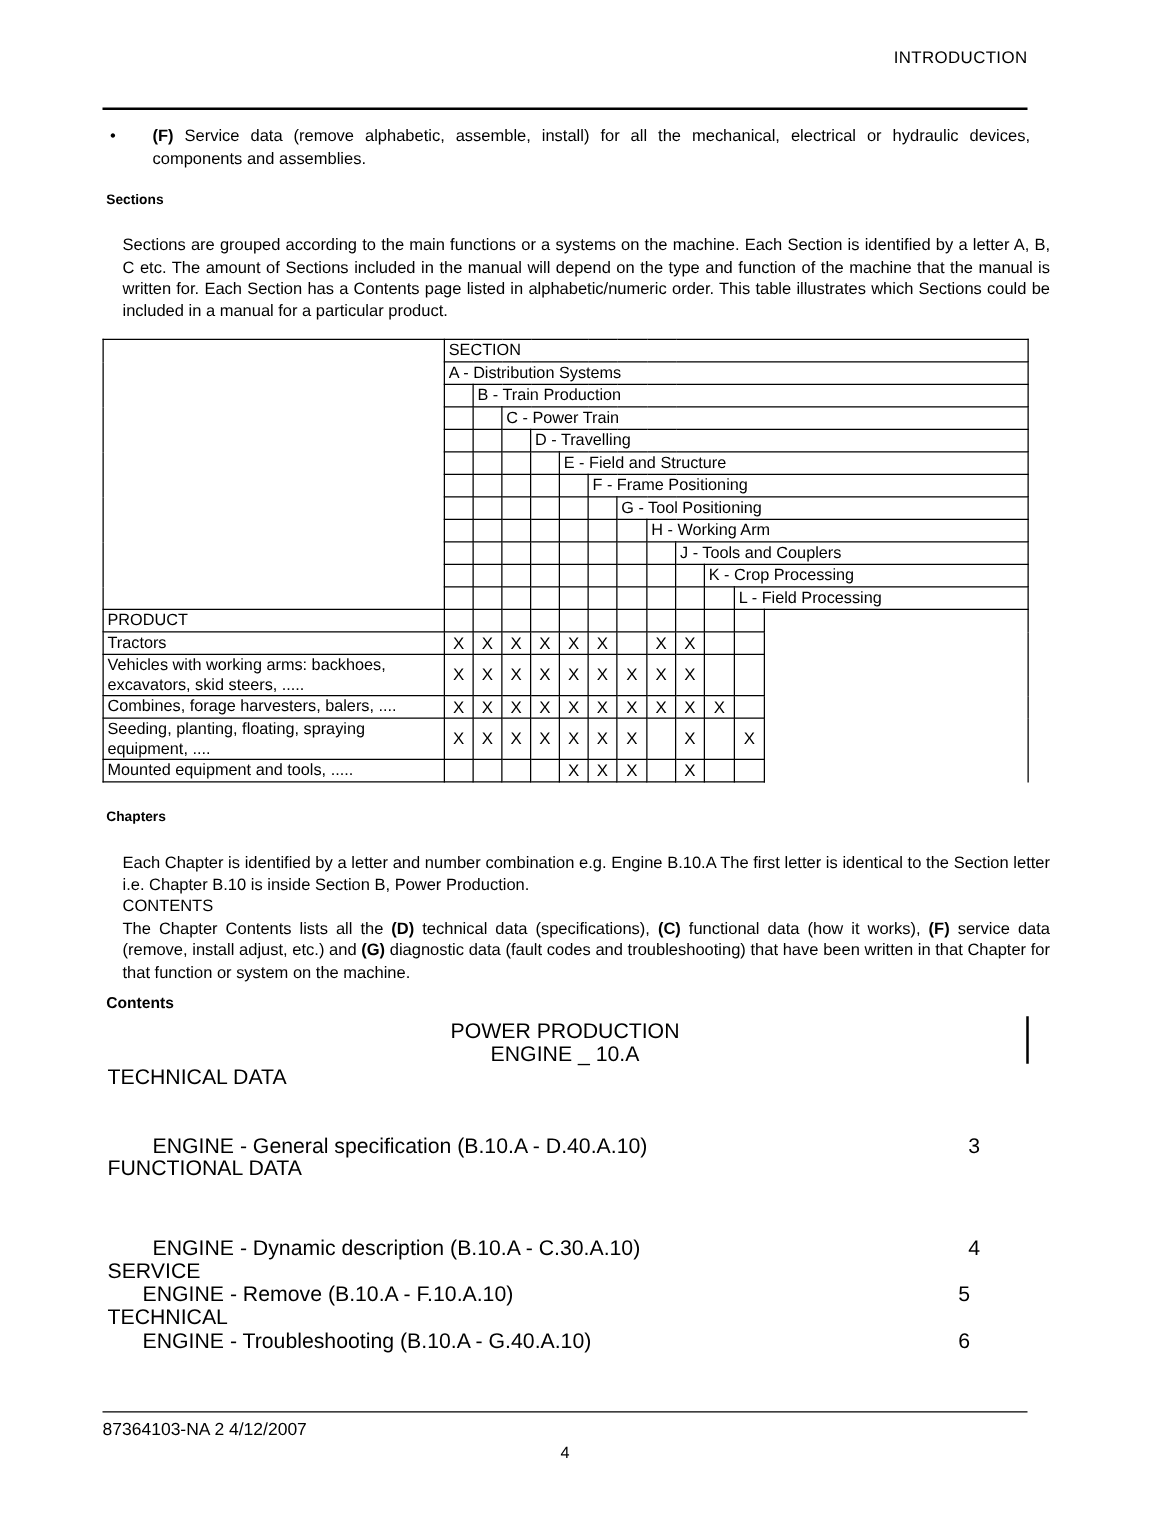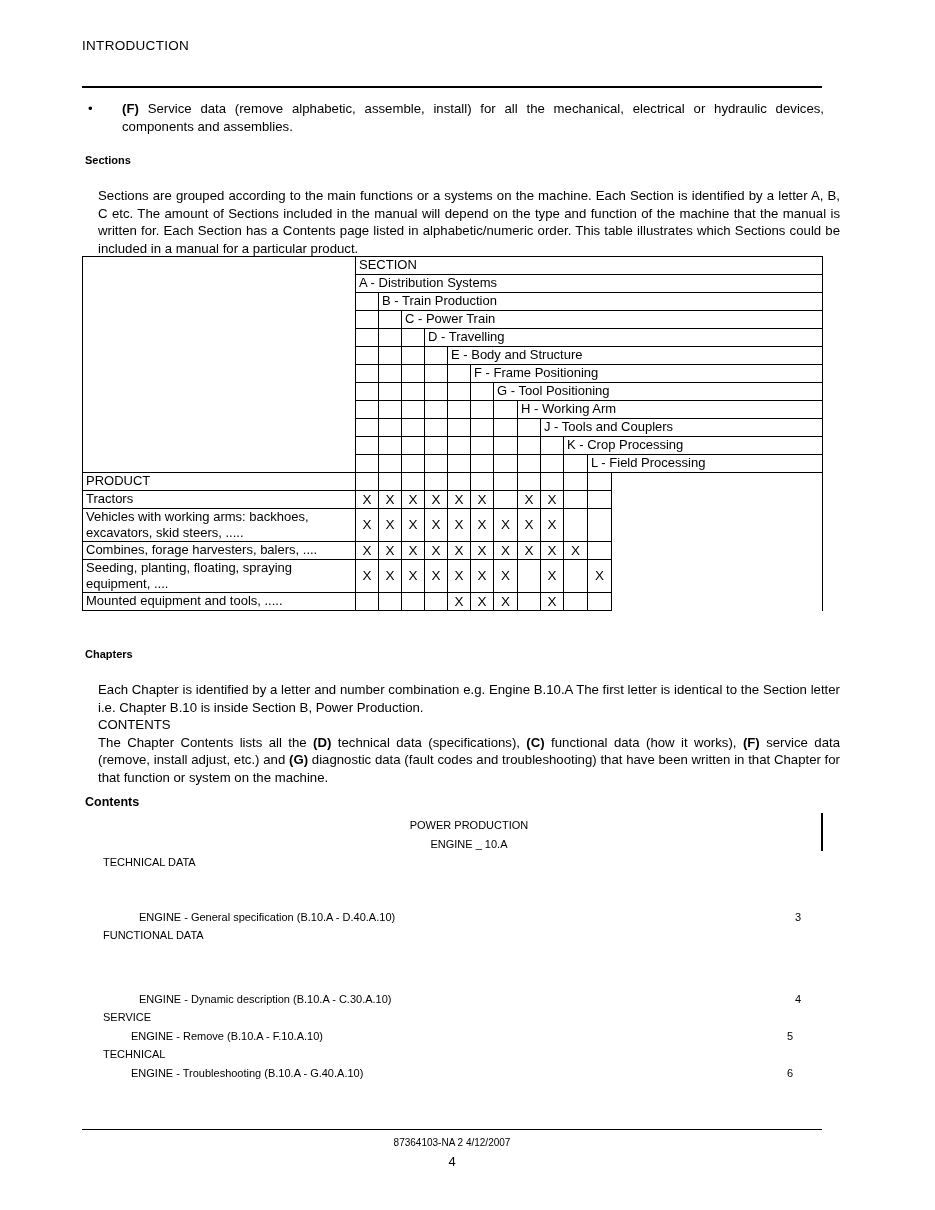--- a/index.html
+++ b/index.html
@@ -22,21 +22,21 @@
     height: 1210px;
     overflow: hidden;
   }
 
   
   .page-header {
     position: absolute;
     left: 82px;
     top: 38px;
     width: 740px;
-    text-align: left;
+    text-align: right;
     font-size: 13.5px;
     letter-spacing: 0.3px;
   }
   .header-rule {
     position: absolute;
     left: 82px;
     top: 86px;
     width: 740px;
     height: 0;
     border-top: 2px solid #000;
@@ -86,21 +86,21 @@
   }
   #sections-para { top: 187px; }
   #chapters-para { top: 681px; text-align: justify; }
 
   .nojustify { text-align: left; }
 
   
   .matrix {
     position: absolute;
     left: 82px;
-    top: 256px;
+    top: 271px;
     width: 741px;
     border-collapse: collapse;
     table-layout: fixed;
     font-size: 13px;
   }
   .matrix td {
     border: 1px solid #000;
     padding: 0;
     vertical-align: top;
     line-height: 16px;
@@ -129,24 +129,24 @@
   
   .contents-heading {
     position: absolute;
     left: 85px;
     top: 795px;
     font-size: 12.5px;
     font-weight: bold;
   }
   .toc {
     position: absolute;
-    left: 99px;
+    left: 82px;
     top: 816px;
     width: 740px;
-    font-size: 11px;
+    font-size: 17px;
     line-height: 18.5px;
   }
   .toc-center { text-align: center; }
   .toc-row {
     position: relative;
     width: 100%;
   }
   .toc-pg {
     position: absolute;
     right: 78px;
@@ -173,22 +173,21 @@
     top: 1129px;
     width: 740px;
     height: 0;
     border-top: 1.5px solid #000;
   }
   .footer-text {
     position: absolute;
     left: 82px;
     top: 1136px;
     width: 740px;
-    text-align: center;
-    font-size: 10px;
+    font-size: 14px;
     line-height: 14px;
   }
   .footer-page {
     position: absolute;
     left: 82px;
     top: 1154px;
     width: 740px;
     text-align: center;
     font-size: 13px;
   }
@@ -253,21 +252,21 @@
         <td class="blank"></td>
         <td class="blank"></td>
         <td class="lbl" colspan="9">D - Travelling</td>
       </tr>
 
       <tr>
         <td class="blank"></td>
         <td class="blank"></td>
         <td class="blank"></td>
         <td class="blank"></td>
-        <td class="lbl" colspan="8">E - Body and Structure</td>
+        <td class="lbl" colspan="8">E - Field and Structure</td>
       </tr>
 
       <tr>
         <td class="blank"></td>
         <td class="blank"></td>
         <td class="blank"></td>
         <td class="blank"></td>
         <td class="blank"></td>
         <td class="lbl" colspan="7">F - Frame Positioning</td>
       </tr>

